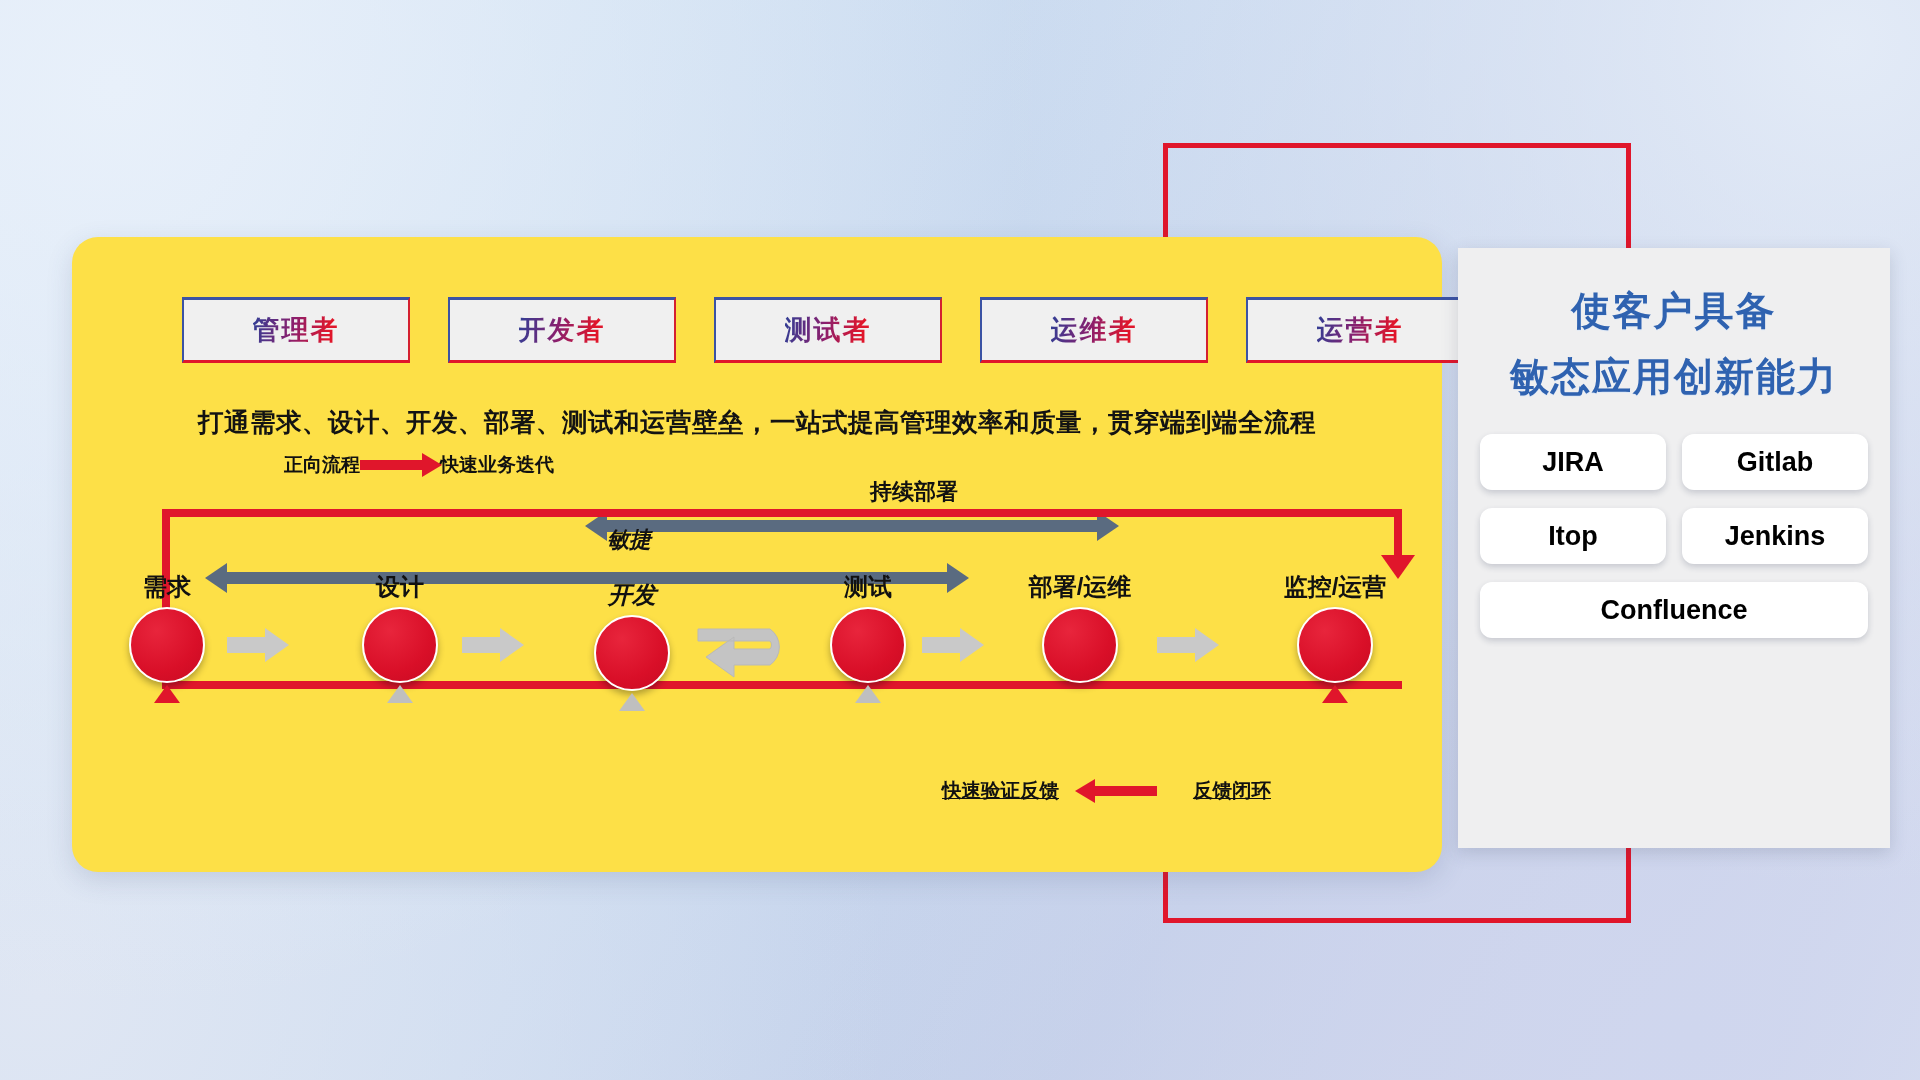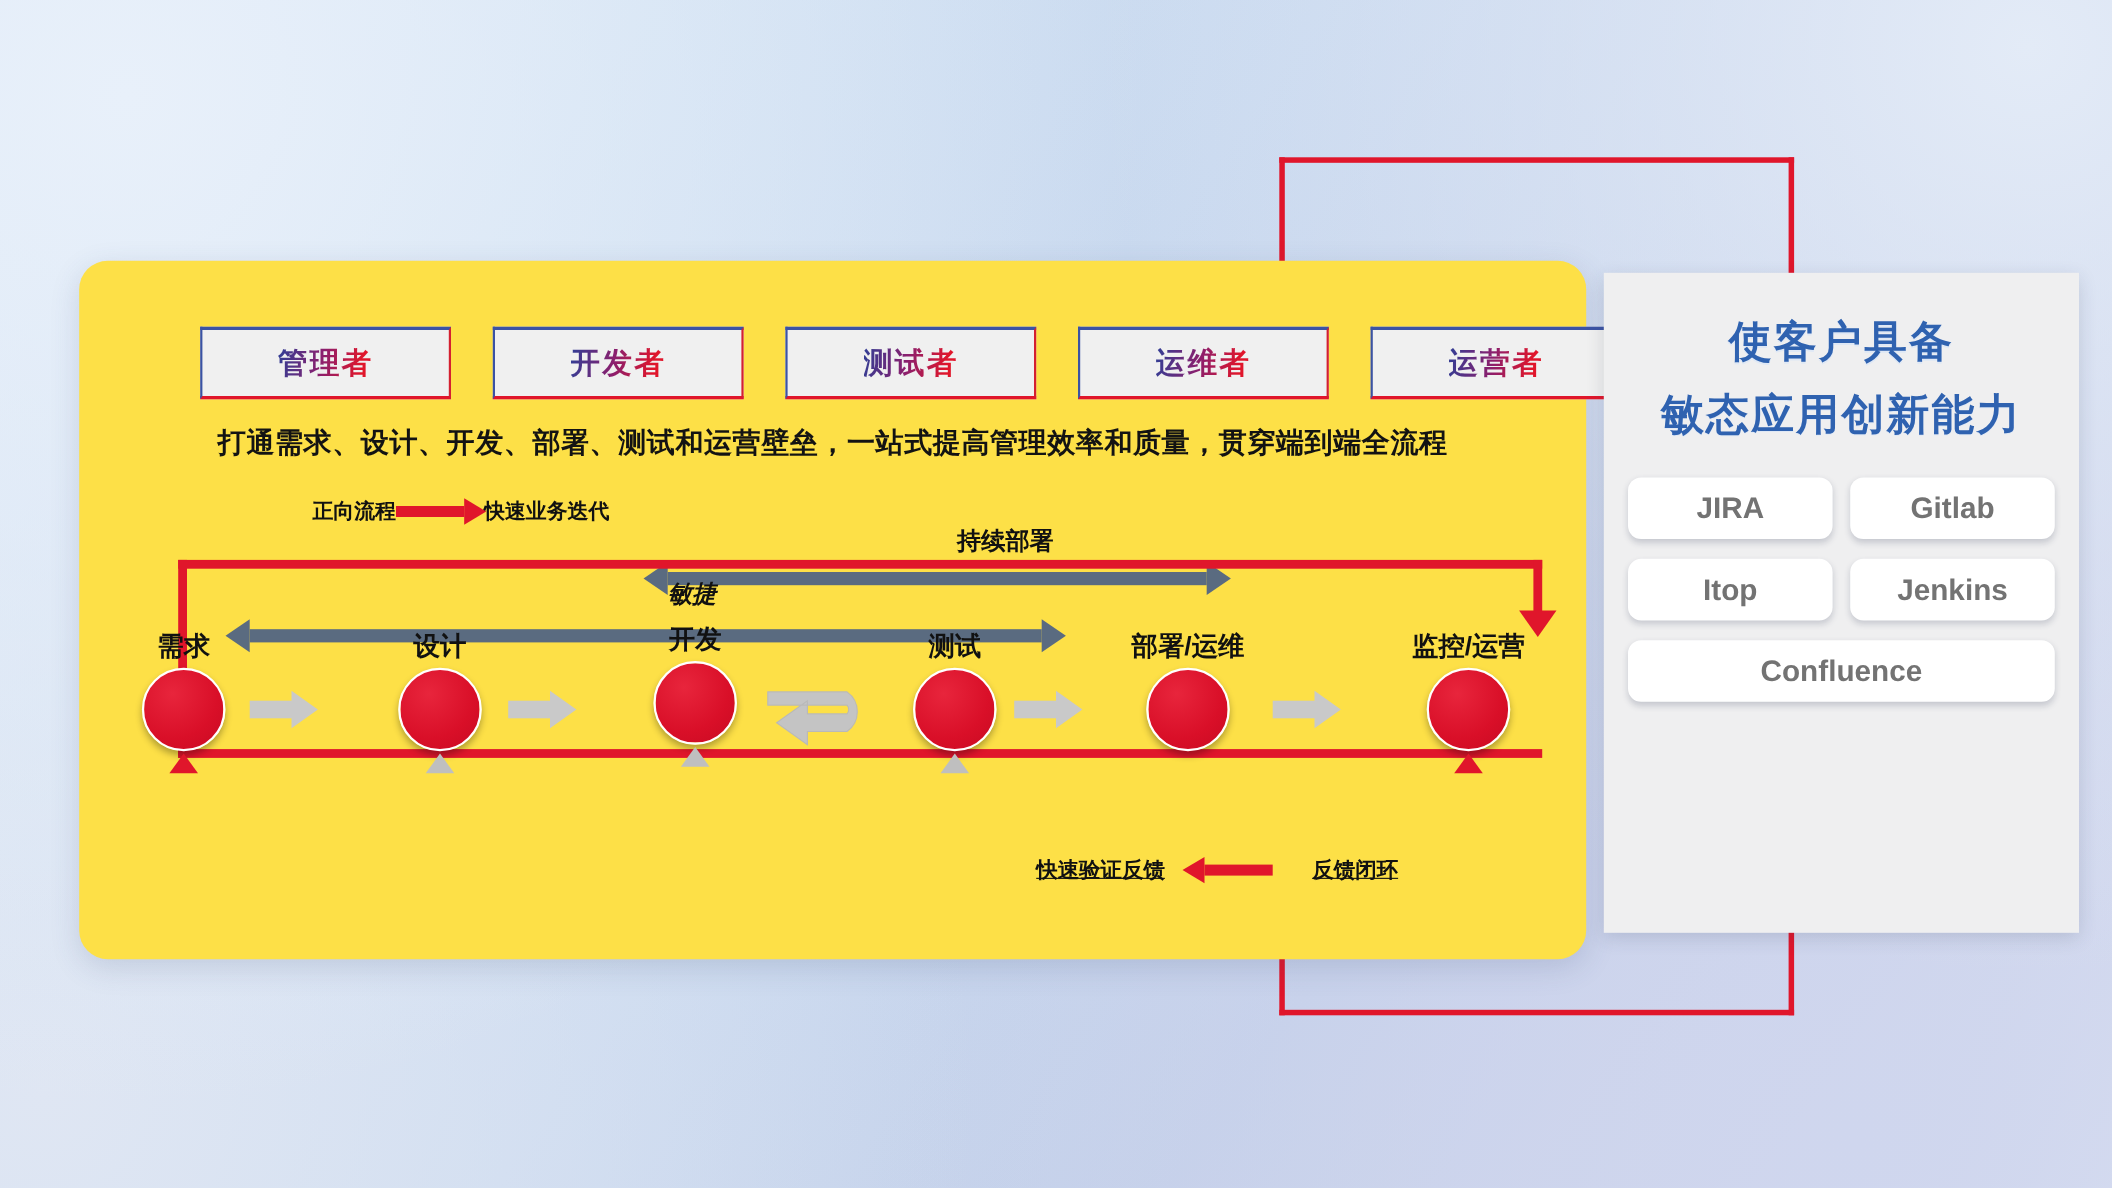--- a/index.html
+++ b/index.html
@@ -48,21 +48,21 @@
   }
   .role-label{
     font-size:27px;font-weight:700;letter-spacing:2px;
     background:linear-gradient(100deg,#2f3f96 0%,#8a1f6e 45%,#e0162b 85%);
     -webkit-background-clip:text;background-clip:text;
     -webkit-text-fill-color:transparent;color:#b01a4a;
   }
 
   
   .desc{
-    position:absolute;left:50px;top:148px;width:1270px;text-align:center;
+    position:absolute;left:50px;top:168px;width:1270px;text-align:center;
     font-size:25.5px;font-weight:700;color:#131313;letter-spacing:.5px;
     white-space:nowrap;
   }
 
   
   .legend-forward{
     position:absolute;left:212px;top:215px;display:flex;align-items:center;
     font-size:19px;font-weight:700;color:#111;white-space:nowrap;
   }
   .legend-back{
@@ -126,21 +126,21 @@
   .panel-title{
     text-align:center;color:#2f62b0;font-weight:700;letter-spacing:2px;
     text-shadow:0 1px 0 #dfe8f5;
   }
   .panel-title .l1{font-size:39px;margin-top:36px;}
   .panel-title .l2{font-size:39px;margin-top:12px;}
   .tools{margin:30px 22px 0 22px;display:flex;flex-wrap:wrap;gap:18px 16px;}
   .tool{
     background:#fff;border-radius:12px;height:56px;
     display:flex;align-items:center;justify-content:center;
-    font-size:27px;font-weight:700;color:#737373;
+    font-size:27px;font-weight:700;color:#000000;
     box-shadow:0 3px 6px rgba(40,50,80,.20);
     flex:0 0 calc(50% - 8px);box-sizing:border-box;
   }
   .tool.wide{flex:0 0 100%;}
 </style>
 </head>
 <body>
 
 <div class="stage">
 
@@ -194,21 +194,21 @@
     <div class="stage-item" style="left:35px;top:334px;">
       <div class="stage-name">需求</div>
       <div class="circle"></div>
       <div class="tri-up red"></div>
     </div>
     <div class="stage-item" style="left:268px;top:334px;">
       <div class="stage-name">设计</div>
       <div class="circle"></div>
       <div class="tri-up"></div>
     </div>
-    <div class="stage-item" style="left:500px;top:328px;">
+    <div class="stage-item" style="left:500px;top:342px;font-style:italic;">
       <div class="stage-name">开发</div>
       <div class="circle"></div>
       <div class="tri-up"></div>
     </div>
     <div class="stage-item" style="left:736px;top:334px;">
       <div class="stage-name">测试</div>
       <div class="circle"></div>
       <div class="tri-up"></div>
     </div>
     <div class="stage-item" style="left:948px;top:334px;">

